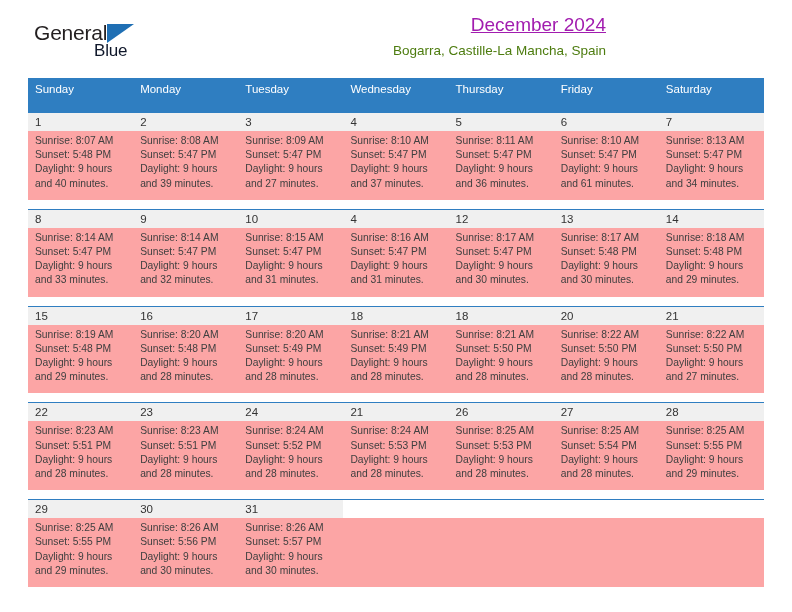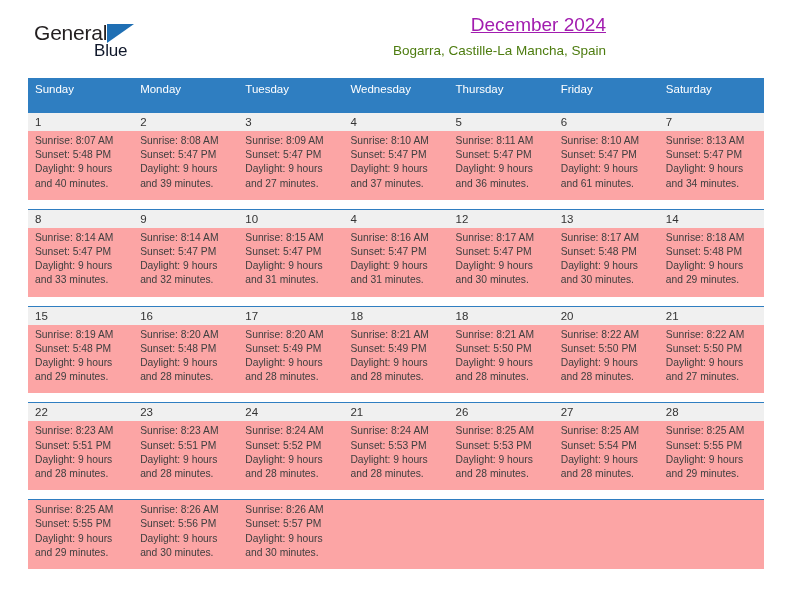--- a/index.html
+++ b/index.html
@@ -377,20 +377,29 @@
           <td>
             <div>Sunrise: 8:25 AM</div>
             <div>Sunset: 5:55 PM</div>
             <div>Daylight: 9 hours</div>
             <div>and 29 minutes.</div>
           </td>
         </tr>
         <tr class="wk-sep">
           <td colspan="7"></td>
         </tr>
+        <tr class="daynum-row">
+          <td>29</td>
+          <td>30</td>
+          <td>31</td>
+          <td class="empty"></td>
+          <td class="empty"></td>
+          <td class="empty"></td>
+          <td class="empty"></td>
+        </tr>
         <tr class="info-row">
           <td>
             <div>Sunrise: 8:25 AM</div>
             <div>Sunset: 5:55 PM</div>
             <div>Daylight: 9 hours</div>
             <div>and 29 minutes.</div>
           </td>
           <td>
             <div>Sunrise: 8:26 AM</div>
             <div>Sunset: 5:56 PM</div>

